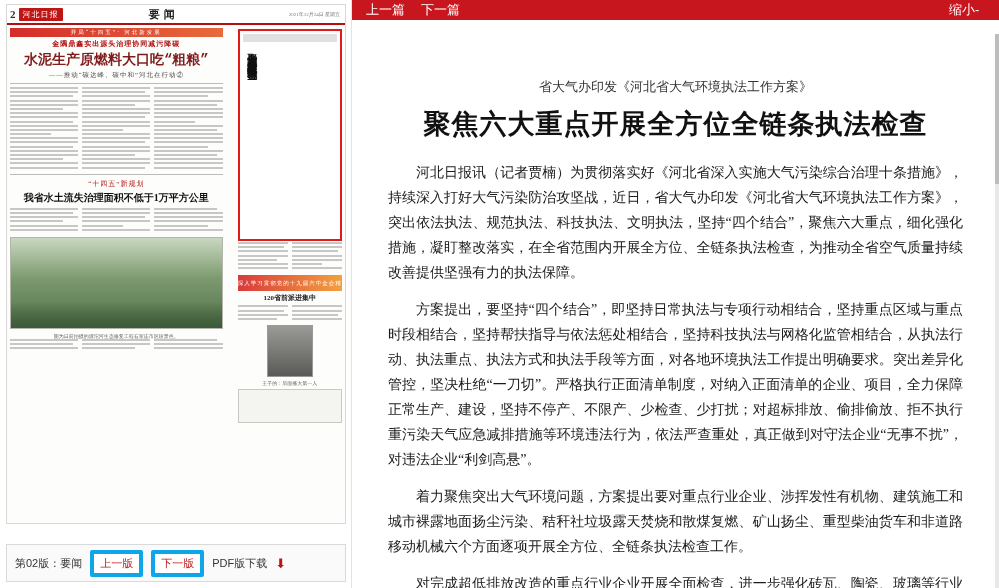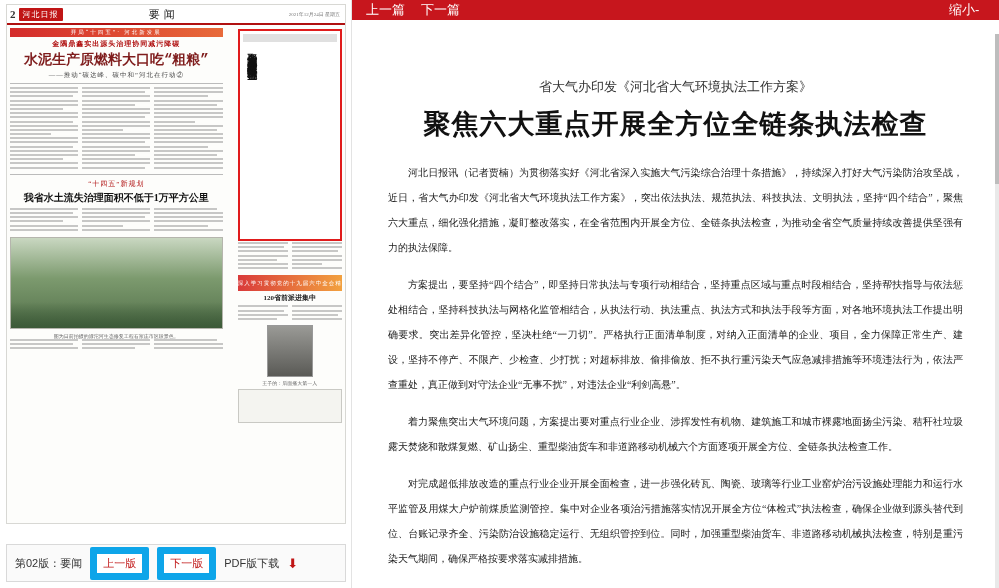--- a/index.html
+++ b/index.html
@@ -48,21 +48,21 @@
     font-size: 11px; font-weight: bold; color: #333;
     margin-right: 3px;
   }
   .mh-logo {
     background: #c01515; color: #fff; font-size: 8px;
     padding: 1px 4px; letter-spacing: 1px;
     border-radius: 1px;
   }
   .mh-spacer { flex: 1; }
   .mh-sec {
-    font-size: 11px; font-weight: normal; color: #222;
+    font-size: 11px; font-weight: bold; color: #222;
     letter-spacing: 4px; padding-right: 110px; text-align: right;
   }
   .mh-date { font-size: 5px; color: #777; padding-right: 2px; }
 
   .cols {
     display: flex;
     height: 498px;
     padding: 3px;
     gap: 15px;
     justify-content: center;
@@ -199,21 +199,21 @@
     background: #fafafa;
     display: flex;
     align-items: center;
     padding: 0 8px;
     gap: 8px;
     font-size: 11px;
     color: #333;
   }
   .pagebar .pg-label { color: #333; }
   .btn-prev, .btn-next {
-    border: 7px solid #0ea5e9;
+    border: 4px solid #0ea5e9;
     color: #c01515;
     background: #fff;
     padding: 2px 6px;
     font-size: 11px;
     border-radius: 2px;
     cursor: pointer;
   }
   .pdf-link { color: #333; font-size: 11px; cursor: pointer; }
   .pdf-icon { color: #c01515; font-size: 13px; }
 
@@ -254,21 +254,21 @@
   .art-title {
     text-align: center;
     font-size: 27px;
     font-weight: bold;
     color: #111;
     letter-spacing: 1px;
     margin: 6px 0 18px;
     font-family: "Liberation Serif", serif;
   }
   .art-body p {
-    font-size: 10px;
+    font-size: 14px;
     line-height: 25px;
     color: #1a1a1a;
     margin: 0 0 12px 0;
     text-align: justify;
     text-indent: 2em;
     font-family: "Liberation Serif", serif;
   }
   .scroll-rail {
     position: absolute;
     top: 34px; right: 0;

